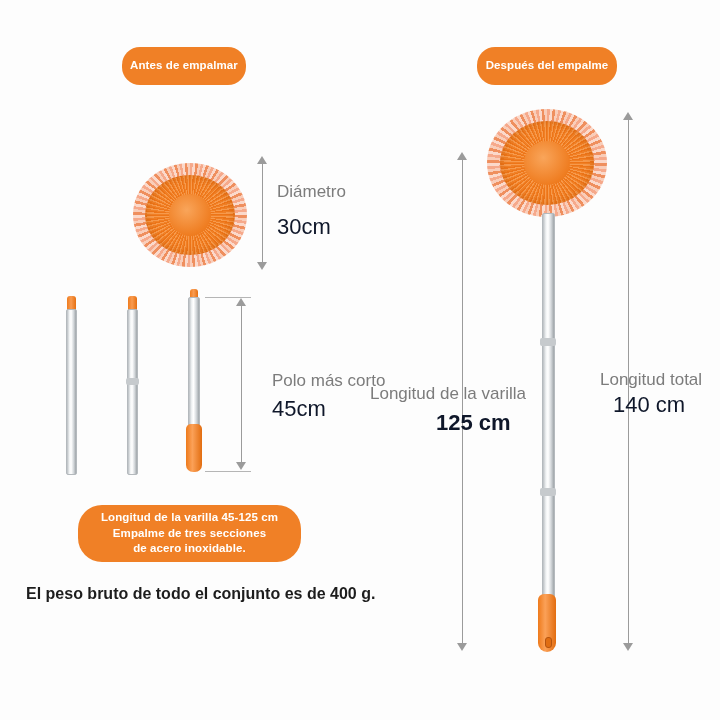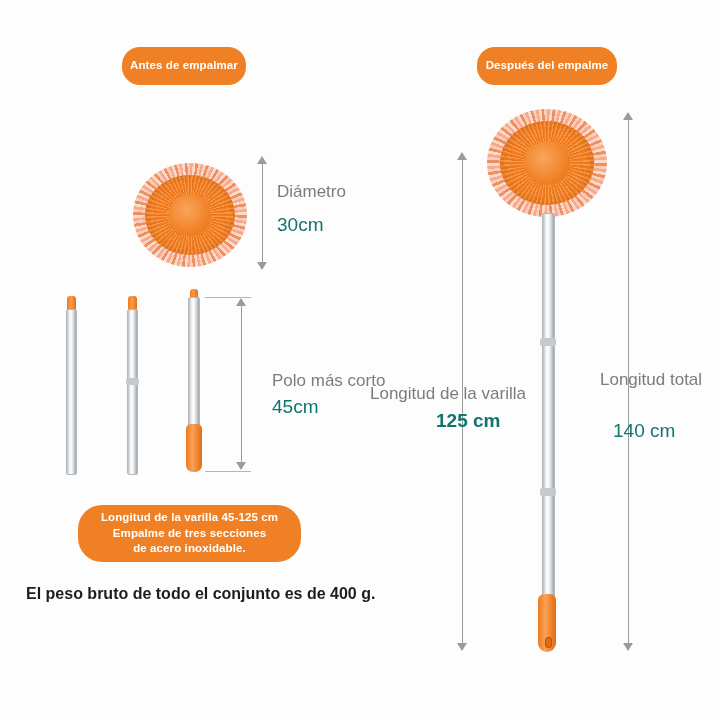--- a/index.html
+++ b/index.html
@@ -167,22 +167,22 @@
 
   
   .label-small {
     position: absolute;
     color: #7c7c7c;
     font-size: 17px;
     white-space: nowrap;
   }
   .label-big {
     position: absolute;
-    color: #0f766e;
-    font-size: 19px;
+    color: #0f172a;
+    font-size: 22px;
     white-space: nowrap;
   }
   .weight-text {
     position: absolute;
     left: 26px; top: 585px;
     color: #1d1d1d;
     font-size: 16px;
     font-weight: bold;
     white-space: nowrap;
   }
@@ -256,15 +256,15 @@
   <div class="arrow-down" style="left:457px; top:643px;"></div>
 
   <div class="label-small" style="left:370px; top:384px;">Longitud de la varilla</div>
   <div class="label-big" style="left:436px; top:410px;font-weight:bold;">125 cm</div>
 
   <div class="arrow-up" style="left:623px; top:112px;"></div>
   <div class="dimline" style="left:628px; top:119px; height:527px;"></div>
   <div class="arrow-down" style="left:623px; top:643px;"></div>
 
   <div class="label-small" style="left:600px; top:370px;">Longitud total</div>
-  <div class="label-big" style="left:613px; top:392px;margin-top:28px;">140 cm</div>
+  <div class="label-big" style="left:613px; top:392px;">140 cm</div>
 
 </div>
 
 </body></html>

